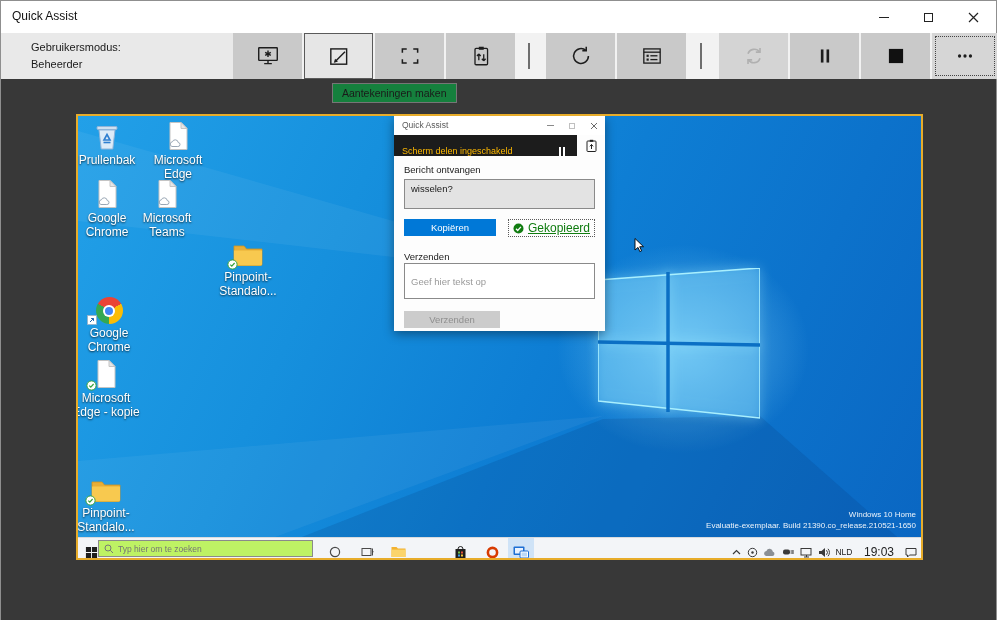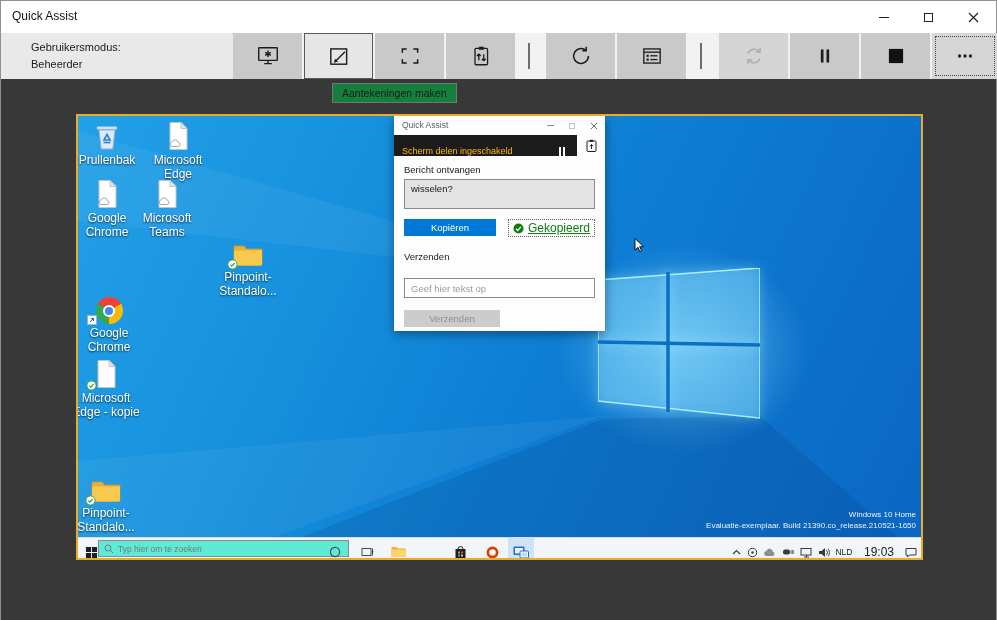--- a/index.html
+++ b/index.html
@@ -61,31 +61,31 @@
   .dlg-banner .pause i { display:block; width:2px; height:9px; background:#fff; }
   .dlg-banner .clip { width:28px; background:#fdfdfd; display:flex; align-items:center; justify-content:center; cursor:default; }
   .dlg-body { padding:8px 10px 0 10px; }
   .dlg-label { font-size:9.5px; color:#1a1a1a; }
   .msgbox { margin-top:4px; height:30px; background:#e3e3e3; border:1px solid #8a8a8a; padding:3px 6px; font-size:9.5px; color:#1a1a1a; }
   .dlg-row { margin-top:10px; display:flex; align-items:flex-start; }
   .btn-blue { width:96px; height:17px; background:#0078d7; color:#fff; border:none; font-size:9.5px; font-family:inherit; cursor:default; }
   .copied { margin-left:12px; display:flex; align-items:center; gap:4px; border:1px dotted #5a5a5a; padding:1px 4px; cursor:default; }
   .copied span { font-size:12px; color:#107c10; text-decoration:underline; }
   .dlg-label2 { margin-top:14px; }
-  .dlg-input { margin-top:16px; width:100%; height:20px; border:1px solid #8a8a8a; font-size:9.5px; padding:0 6px; font-family:inherit; color:#333; }
+  .dlg-input { margin-top:1px; width:100%; height:36px; border:1px solid #8a8a8a; font-size:9.5px; padding:0 6px; font-family:inherit; color:#333; }
   .dlg-input::placeholder { color:#9a9a9a; }
   .btn-gray { margin-top:12px; width:96px; height:17px; background:#cccccc; color:#8f8f8f; border:none; font-size:9.5px; font-family:inherit; cursor:default; }
 
   
   .watermark { position:absolute; right:5px; top:394px; text-align:right; color:rgba(255,255,255,.92); font-size:8px; line-height:1.35; }
 
   
   .rtb { position:absolute; left:0; top:421px; width:843px; height:21px; background:#f3f5f8; border-top:1px solid #d9dbde; }
   .rtb .item { position:absolute; top:0; height:28px; display:flex; align-items:center; justify-content:center; cursor:default; }
-  .searchbox { position:absolute; left:20px; top:2px; width:251px; height:17px; background:#5eead4; border:1px solid #8a8a8a; display:flex; align-items:center; }
+  .searchbox { position:absolute; left:20px; top:2px; width:215px; height:17px; background:#bef264; border:1px solid #8a8a8a; display:flex; align-items:center; }
   .searchbox input { flex:1; border:none; outline:none; font-size:8.5px; color:#555; font-family:inherit; background:transparent; padding-left:4px; }
   .qa-active { background:#cfe3f7; }
   .tray-txt { font-size:8.5px; color:#222; }
   .clock { text-align:center; font-size:12px; line-height:1.25; color:#222;margin-top:16px; }
 </style>
 </head>
 <body>
 
 <div class="app">
 

